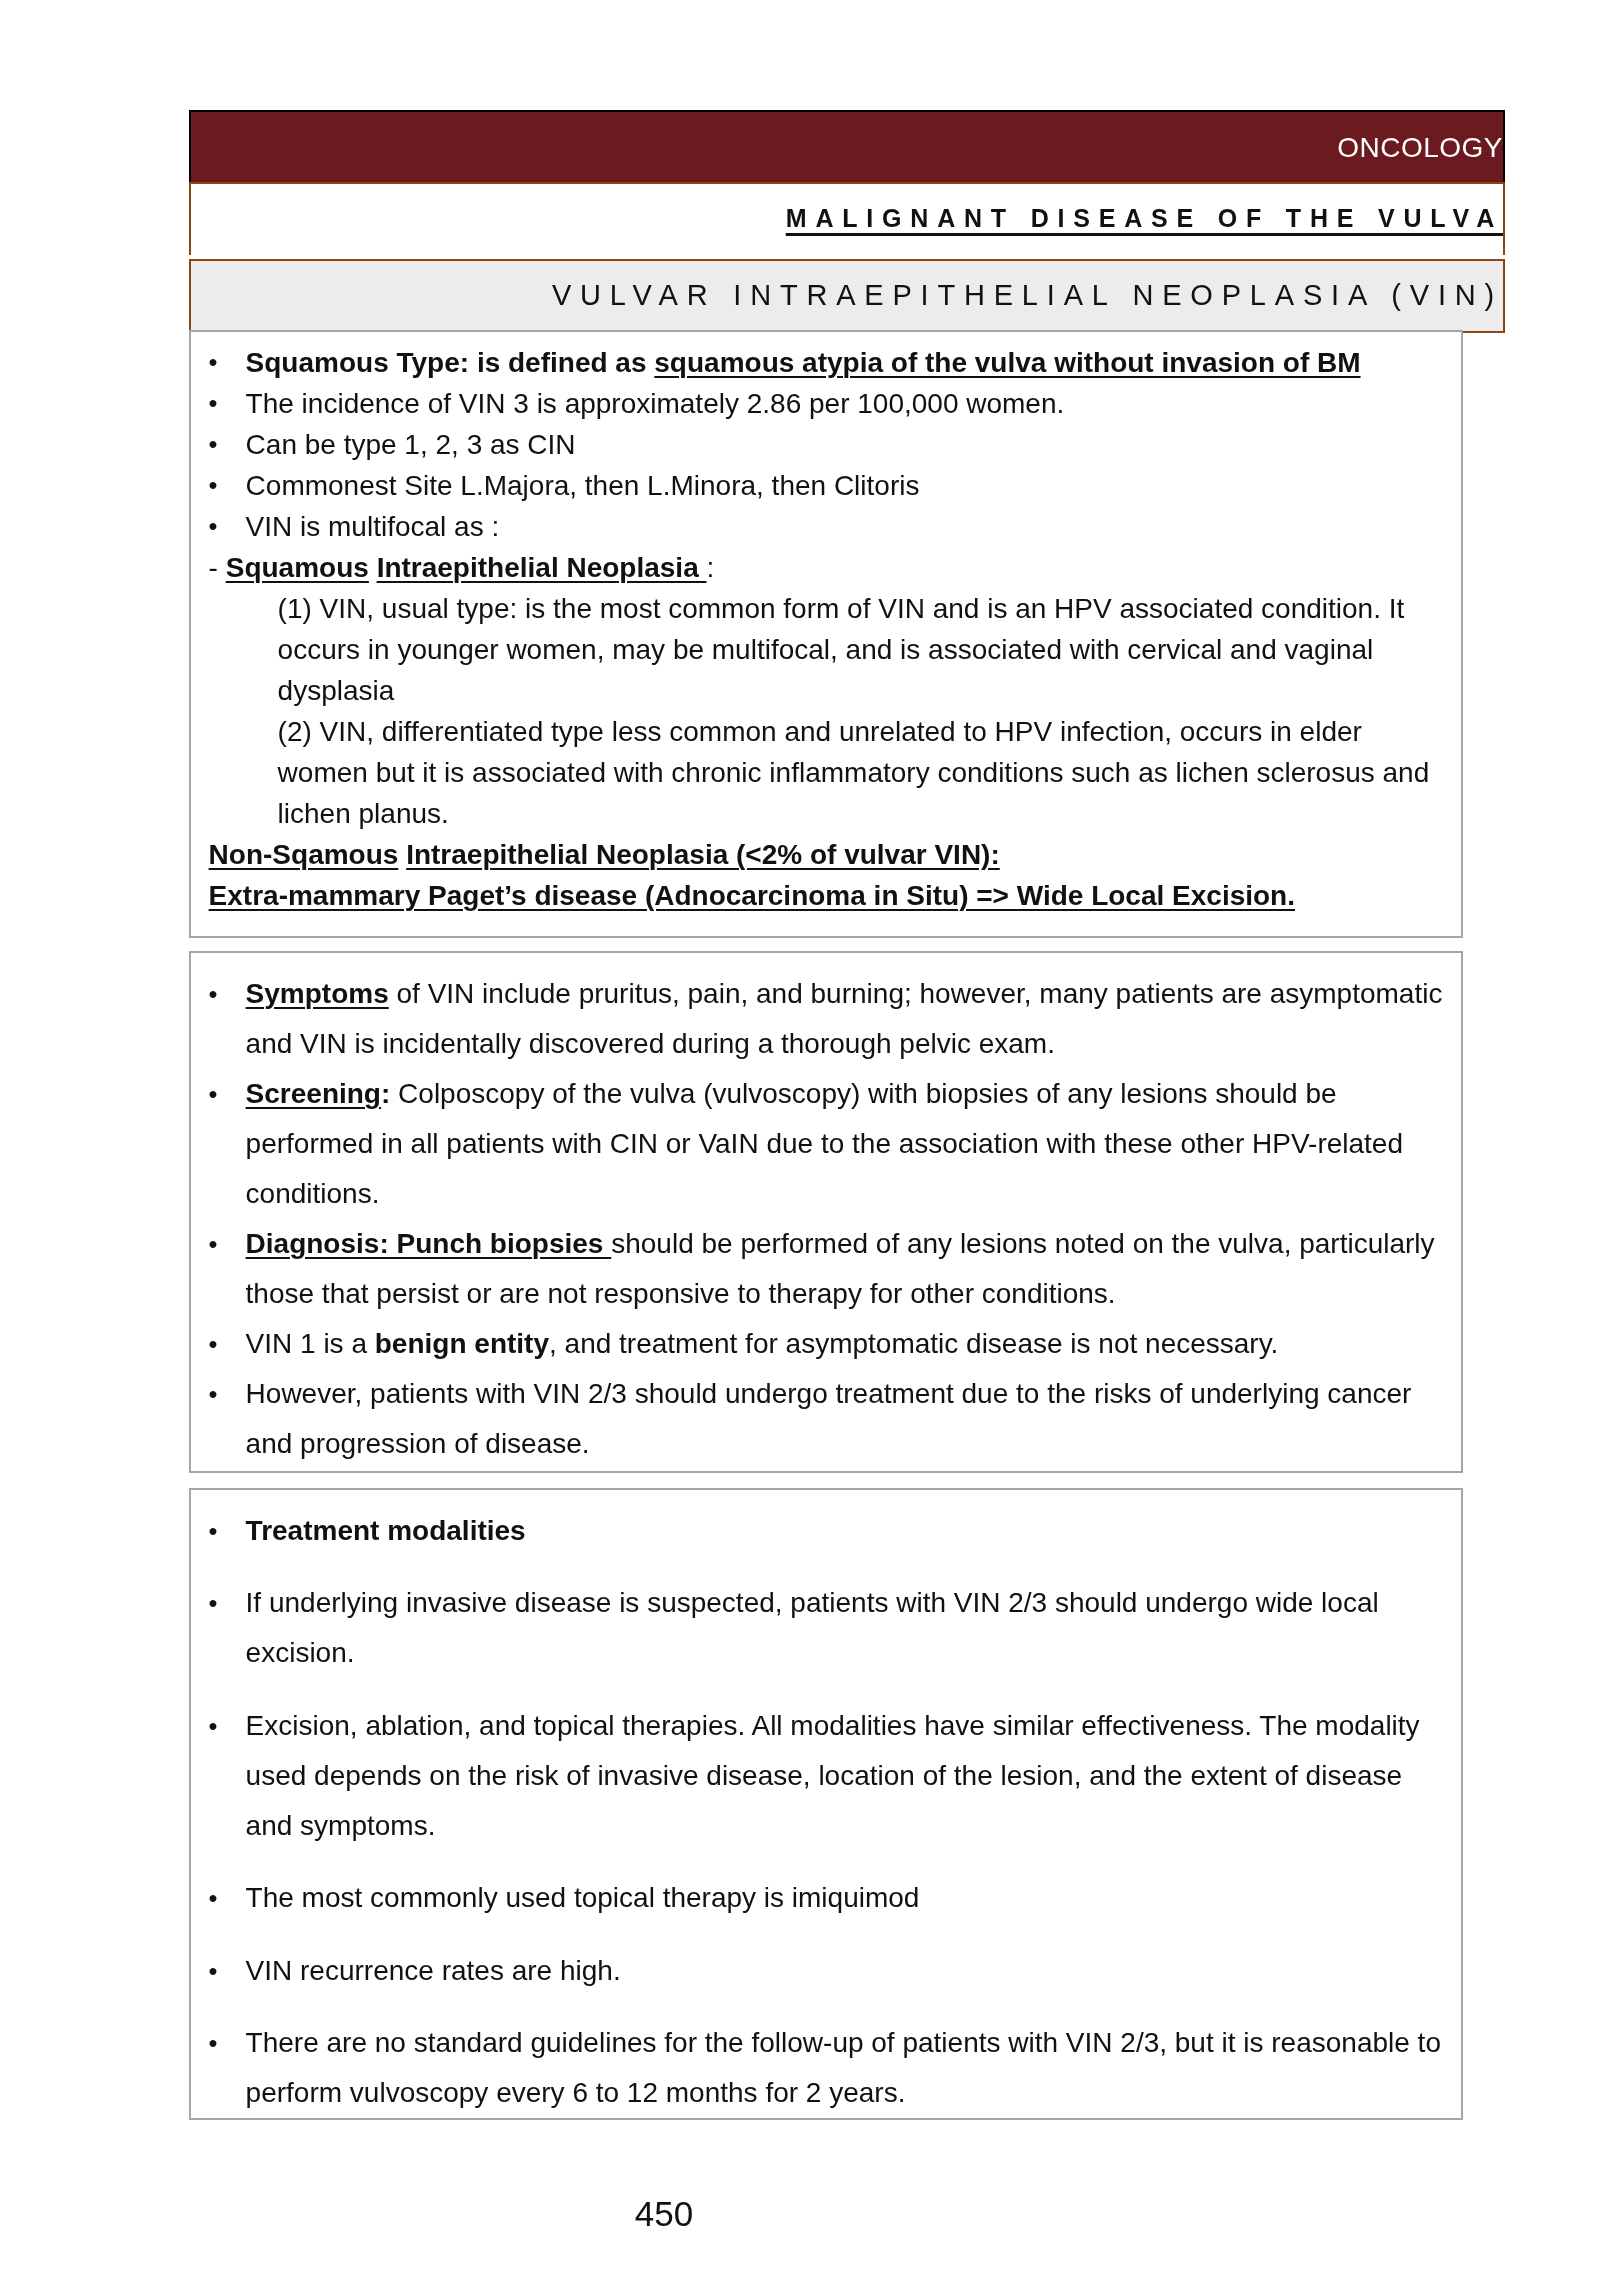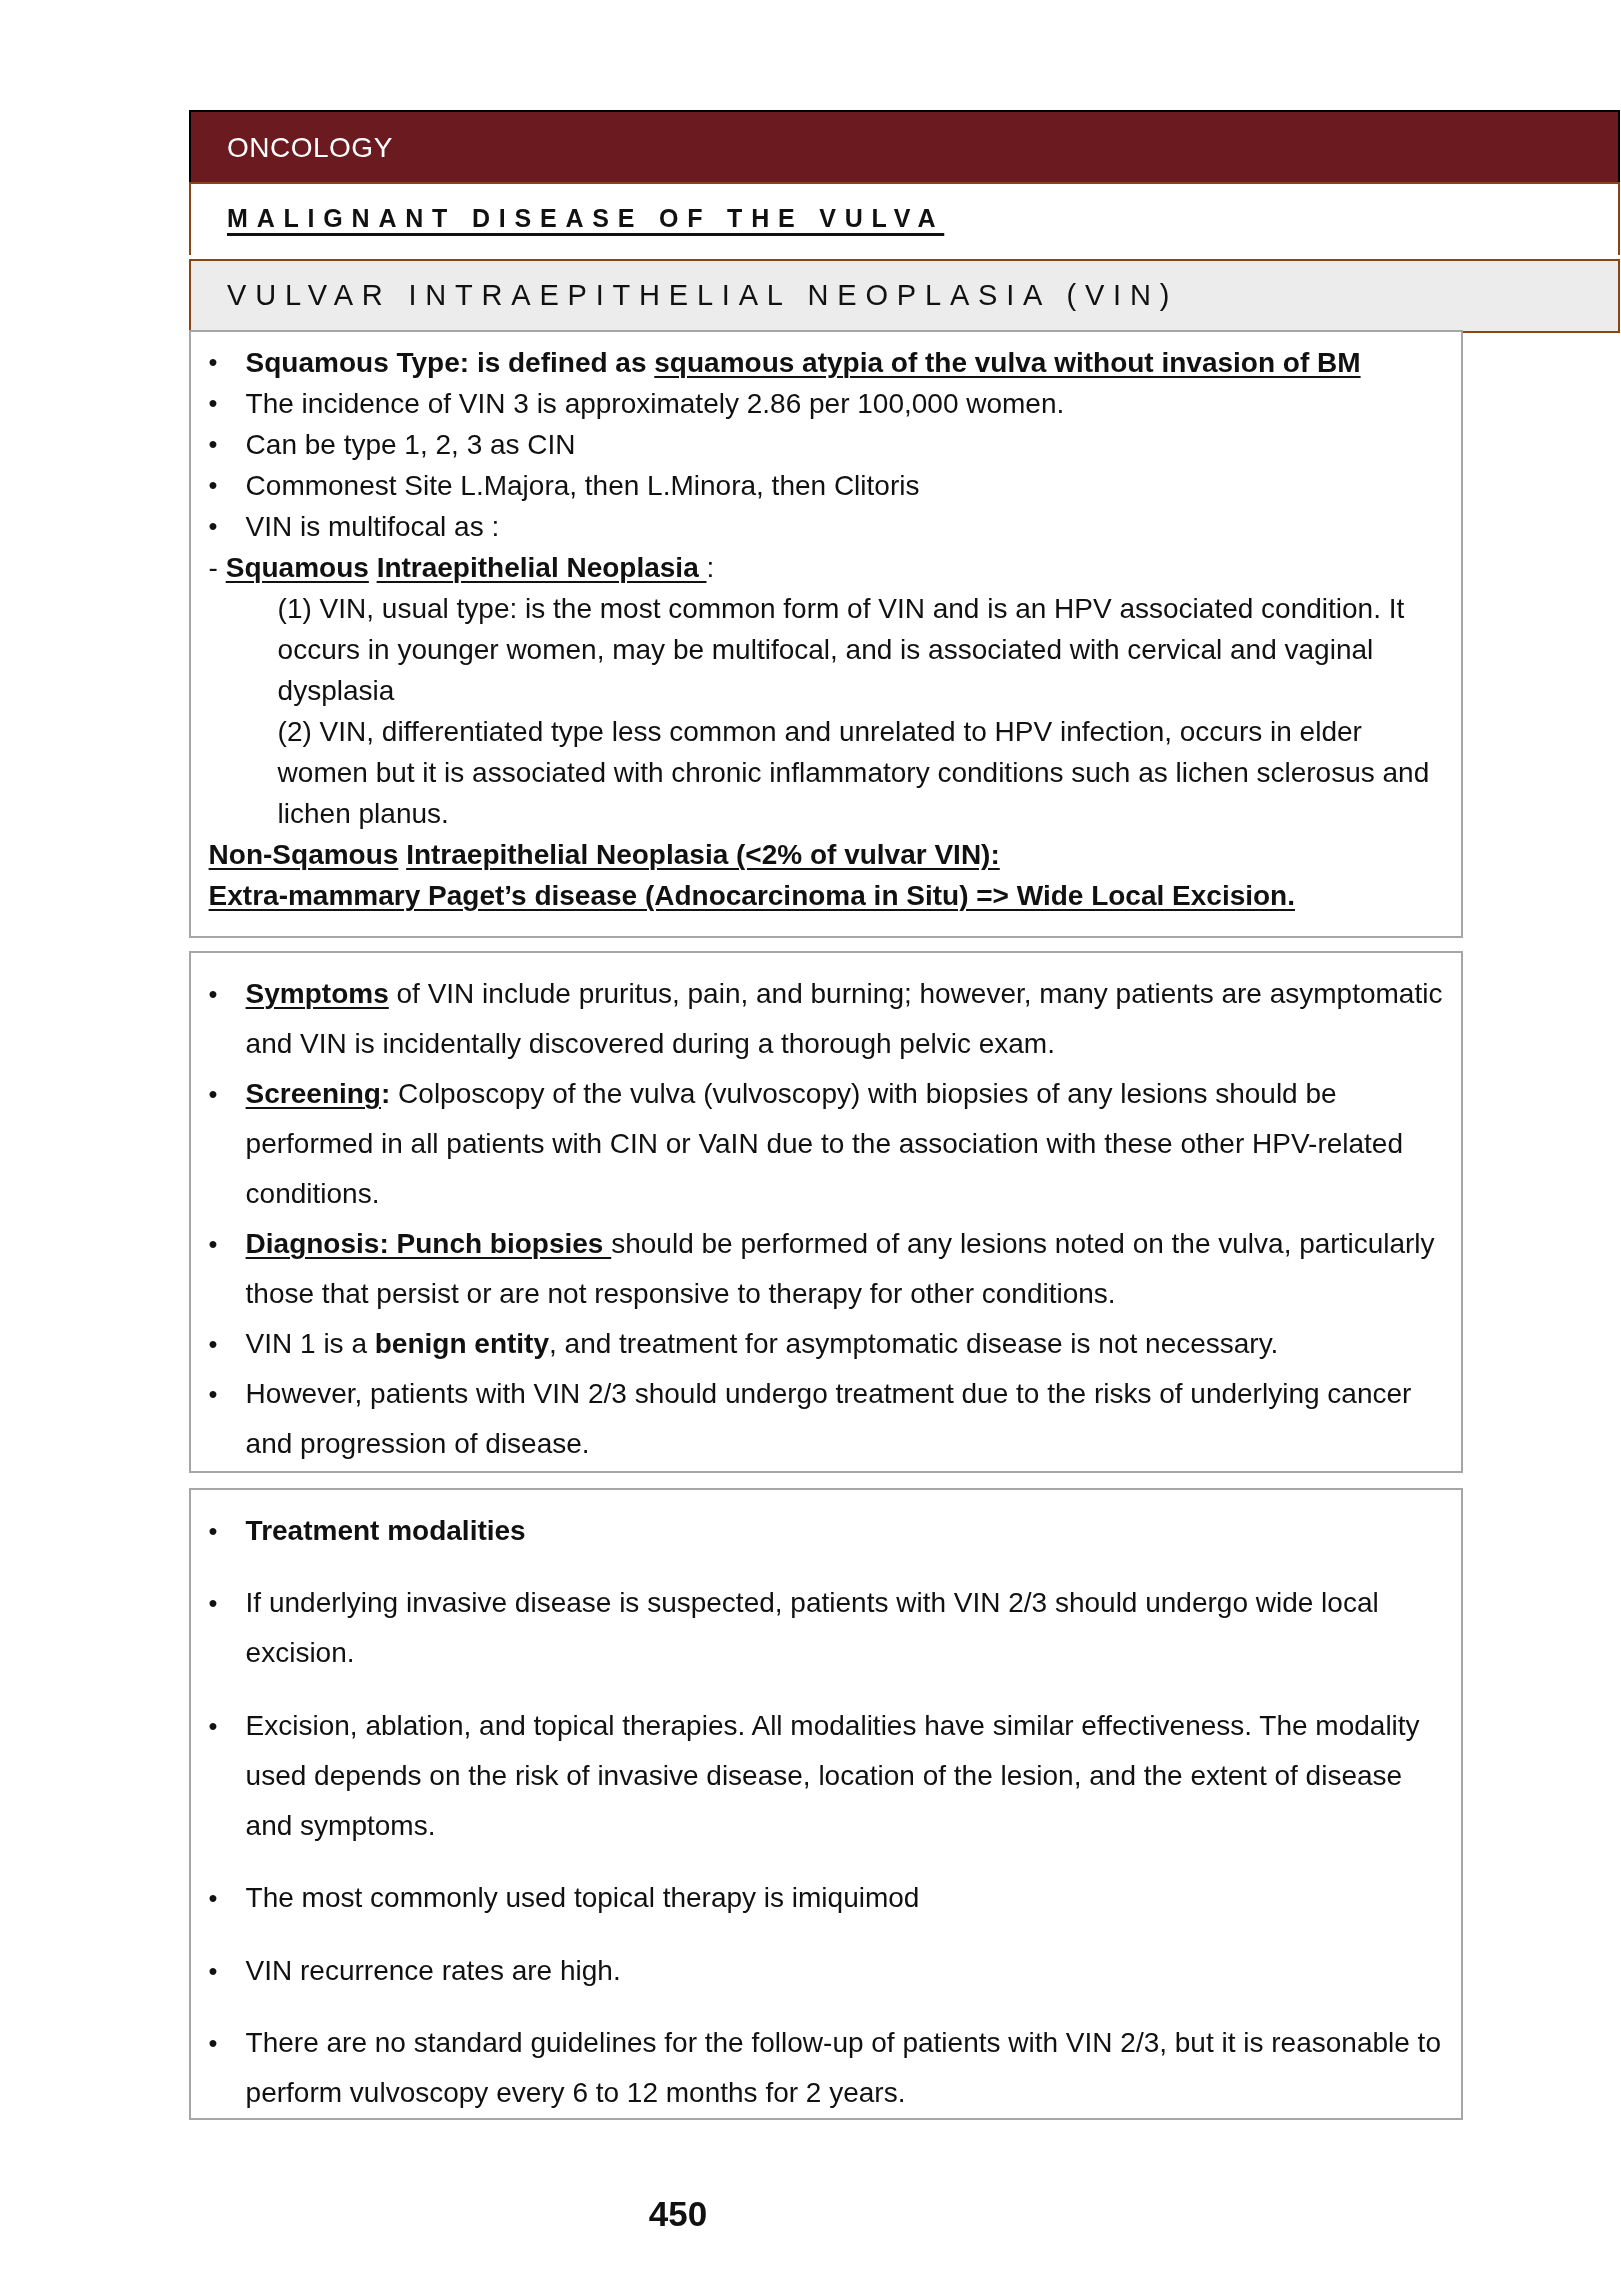--- a/index.html
+++ b/index.html
@@ -1,37 +1,37 @@
 <!DOCTYPE html>
 <html><head>
 <meta charset="utf-8">
 <style>
   html, body { margin:0; padding:0; background:#ffffff; }
   body { width:1621px; height:2293px; position:relative; font-family:"Liberation Sans", sans-serif; color:#111; overflow:hidden; }
-  .hdr { position:absolute; left:189px; width:1431px; box-sizing:border-box; text-align:left;padding-left:36px; }
+  .hdr { position:absolute; left:189px; width:1316px; box-sizing:border-box; text-align:right;padding-left:36px; }
   .hdr-onc { top:110px; height:73px; background:#6b1a1f; border:2px solid #000; border-bottom:none; color:#fff; font-size:28px; line-height:71px; letter-spacing:0.5px; }
   .hdr-title { top:182px; height:73px; background:#fff; border:2.9px solid #8b4513; border-bottom:none; font-size:25px; font-weight:bold; line-height:69px; letter-spacing:8.8px; }
   .hdr-title span { text-decoration:underline; text-underline-offset:5.9px; text-decoration-thickness:2.9px; }
   .hdr-sub { top:259px; height:74px; background:#ececec; border:2.9px solid #8b4513; font-size:29px; line-height:69px; letter-spacing:8.8px; }
   .box { position:absolute; left:189px; width:1274px; box-sizing:border-box; border:2.9px solid #a6a6a6; background:#fff; }
   .box1 { top:330px; height:608px; padding:9.8px 15.7px 0 17.6px; }
   .box2 { top:951px; height:522px; padding:15.7px 15.7px 0 17.6px; }
   .box3 { top:1488px; height:632px; padding:15.7px 15.7px 0 17.6px; }
   ul { list-style:none; margin:0; padding:0; }
   li { position:relative; padding-left:37px; font-size:28px; }
   li .bul { position:absolute; left:0; top:0; font-size:25.5px; }
   .b1 li { line-height:41px; }
   .b2 li { line-height:50px; }
   .b3 li { line-height:50px; margin-bottom:22.5px; }
   .b3 li.first { margin-bottom:22.5px; }
   .line { font-size:28px; line-height:41px; }
   .indent { padding-left:69px; font-size:28px; line-height:41px; }
   .bold { font-weight:bold; }
   .u { text-decoration:underline; text-underline-offset:3.9px; text-decoration-thickness:2px;text-align:right; }
-  .pagenum { position:absolute; top:2194px; left:0; width:1328px; text-align:center; font-size:35px; font-weight:bold;margin-left:14px; }
+  .pagenum { position:absolute; top:2194px; left:0; width:1328px; text-align:center; font-size:35px; font-weight:normal; }
 </style>
 </head>
 <body>
 
 <div class="hdr hdr-onc">
   <span>ONCOLOGY</span>
 </div>
 <div class="hdr hdr-title">
   <span>MALIGNANT DISEASE OF THE VULVA</span>
 </div>

